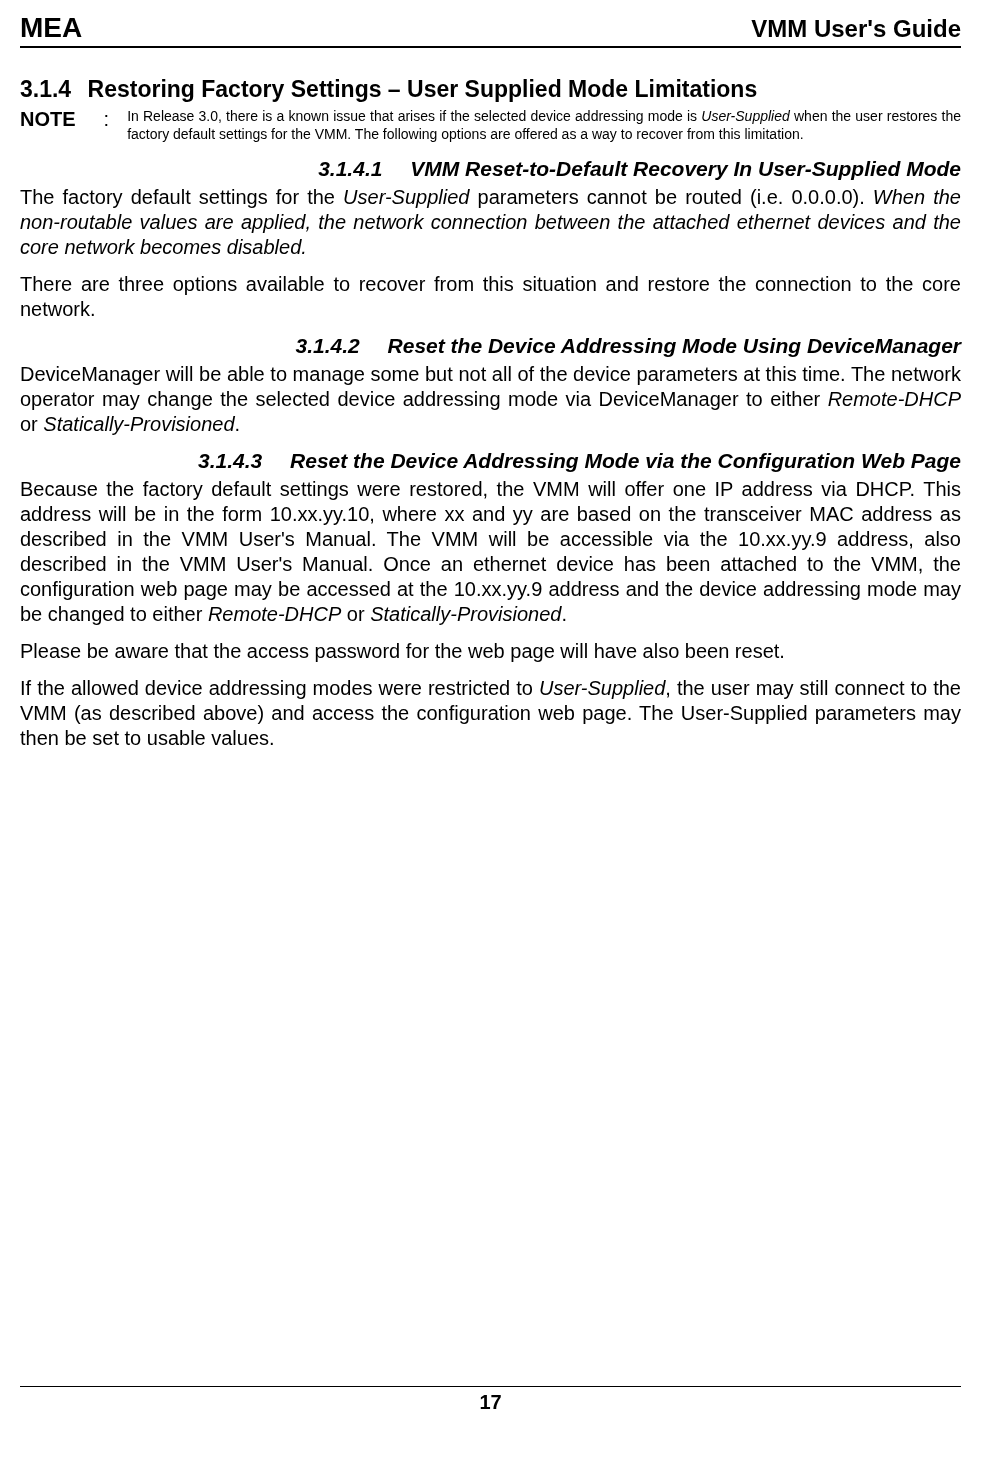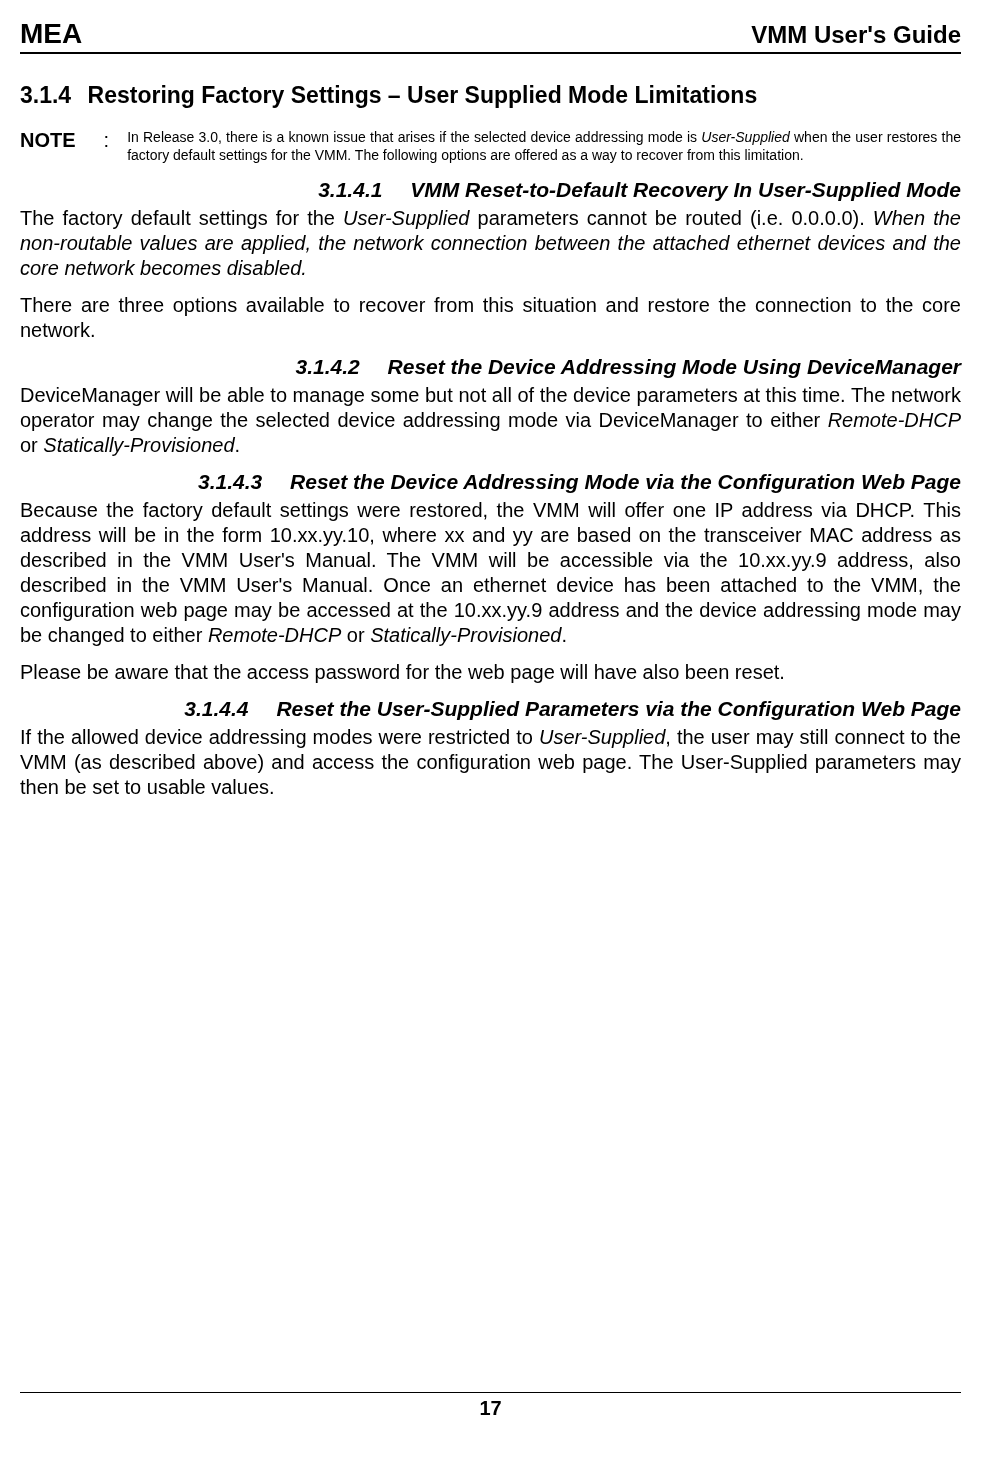--- a/index.html
+++ b/index.html
@@ -4,21 +4,21 @@
   <style>
     body {
       font-family: Arial, Helvetica, sans-serif;
       margin: 0;
       padding: 0;
       background: white;
       color: black;
       width: 981px;
     }
     .page-container {
-      padding: 18px 20px 20px 20px;
+      padding: 12px 20px 20px 20px;
       position: relative;
       min-height: 1400px;
     }
     .header-row {
       display: flex;
       justify-content: space-between;
       align-items: baseline;
       border-bottom: 2.5px solid black;
       padding-bottom: 2px;
       margin-bottom: 28px;
@@ -27,21 +27,21 @@
       font-size: 28px;
       font-weight: bold;
     }
     .header-right {
       font-size: 24px;
       font-weight: bold;
     }
     .section-heading {
       font-size: 23px;
       font-weight: bold;
-      margin-bottom: 20px;
+      margin-bottom: 5px;
     }
     .section-number {
       display: inline-block;
     }
     .section-title {
       display: inline;
       margin-left: 10px;
     }
     .note-row {
       display: flex;
@@ -141,24 +141,20 @@
 
   <div class="subsection-heading">
     <span class="sub-number">3.1.4.3</span>
     <span class="sub-title">Reset the Device Addressing Mode via the Configuration Web Page</span>
   </div>
   <div class="body-text">
     <span>Because the factory default settings were restored, the VMM will offer one IP address via DHCP. This address will be in the form 10.xx.yy.10, where xx and yy are based on the transceiver MAC address as described in the VMM User's Manual. The VMM will be accessible via the 10.xx.yy.9 address, also described in the VMM User's Manual. Once an ethernet device has been attached to the VMM, the configuration web page may be accessed at the 10.xx.yy.9 address and the device addressing mode may be changed to either </span><span class="italic">Remote-DHCP</span><span> or </span><span class="italic">Statically-Provisioned</span><span>.</span>
   </div>
   <div class="body-text">Please be aware that the access password for the web page will have also been reset.</div>
 
-  <div class="subsection-heading">
-    <span class="sub-number">3.1.4.4</span>
-    <span class="sub-title">Reset the User-Supplied Parameters via the Configuration Web Page</span>
-  </div>
   <div class="body-text">
     <span>If the allowed device addressing modes were restricted to </span><span class="italic">User-Supplied</span><span>, the user may still connect to the VMM (as described above) and access the configuration web page. The User-Supplied parameters may then be set to usable values.</span>
   </div>
 
   <div class="footer">
     <div class="footer-line"></div>
     <div class="footer-number">17</div>
   </div>
 
 </div>

